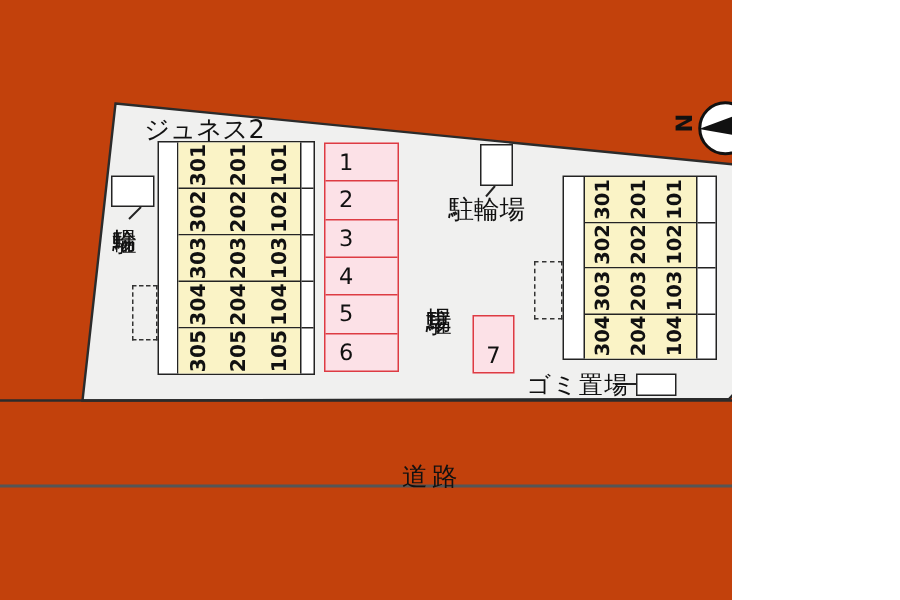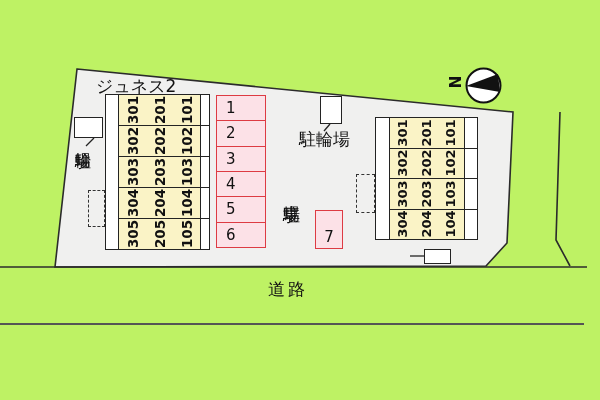--- a/index.html
+++ b/index.html
@@ -1,16 +1,16 @@
 <!DOCTYPE html>
 <html><head>
 <meta charset="utf-8">
 <style>
   html,body{margin:0;padding:0;background:#fff;}
-  #stage{position:relative;width:600px;height:400px;background:#bef264;overflow:hidden;
+  #stage{position:relative;width:488px;height:400px;background:#c2410c;overflow:hidden;
          font-family:"DejaVu Sans","Liberation Sans",sans-serif;color:#111;}
   #bg{position:absolute;left:0;top:0;}
 
   .bldg{position:absolute;background:#fff;border:1.5px solid #232323;box-sizing:border-box;display:flex;}
   .corr{border-right:1px solid #232323;}
   .b2 .corr{width:12px;} .b3 .corr{width:13px;}
   .units{flex:1;display:flex;flex-direction:column;}
   .unit-row{flex:1;position:relative;background:#faf3c6;border-bottom:1px solid #232323;}
   .unit-row:last-child{border-bottom:none;}
   .rot{position:absolute;left:50%;top:50%;transform:translate(-50%,-50%) rotate(-90deg);
@@ -144,19 +144,20 @@
 
   <div class="wbox" style="left:74px;top:117px;width:29px;height:21px;"></div>
   <div class="vtext" style="left:72px;top:140px;font-size:16px;">駐輪場</div>
 
   <div class="wbox" style="left:320px;top:96px;width:22px;height:28px;"></div>
   <div class="hlabel" style="left:299px;top:128px;">駐輪場</div>
 
   <div class="dashed" style="left:88px;top:190px;width:17px;height:37px;"></div>
   <div class="dashed" style="left:356px;top:174px;width:19px;height:39px;"></div>
 
+  <div class="hlabel" style="left:351px;top:247px;font-size:16px;letter-spacing:1px;">ゴミ置場</div>
   <div class="wbox" style="left:424px;top:249px;width:27px;height:15px;"></div>
 
-  <div class="hlabel" style="left:268px;top:278px;letter-spacing:3px;">道路</div>
+  <div class="hlabel" style="left:268px;top:306px;letter-spacing:3px;">道路</div>
 
   <div class="nmark">N</div>
 
 </div>
 
 </body></html>

